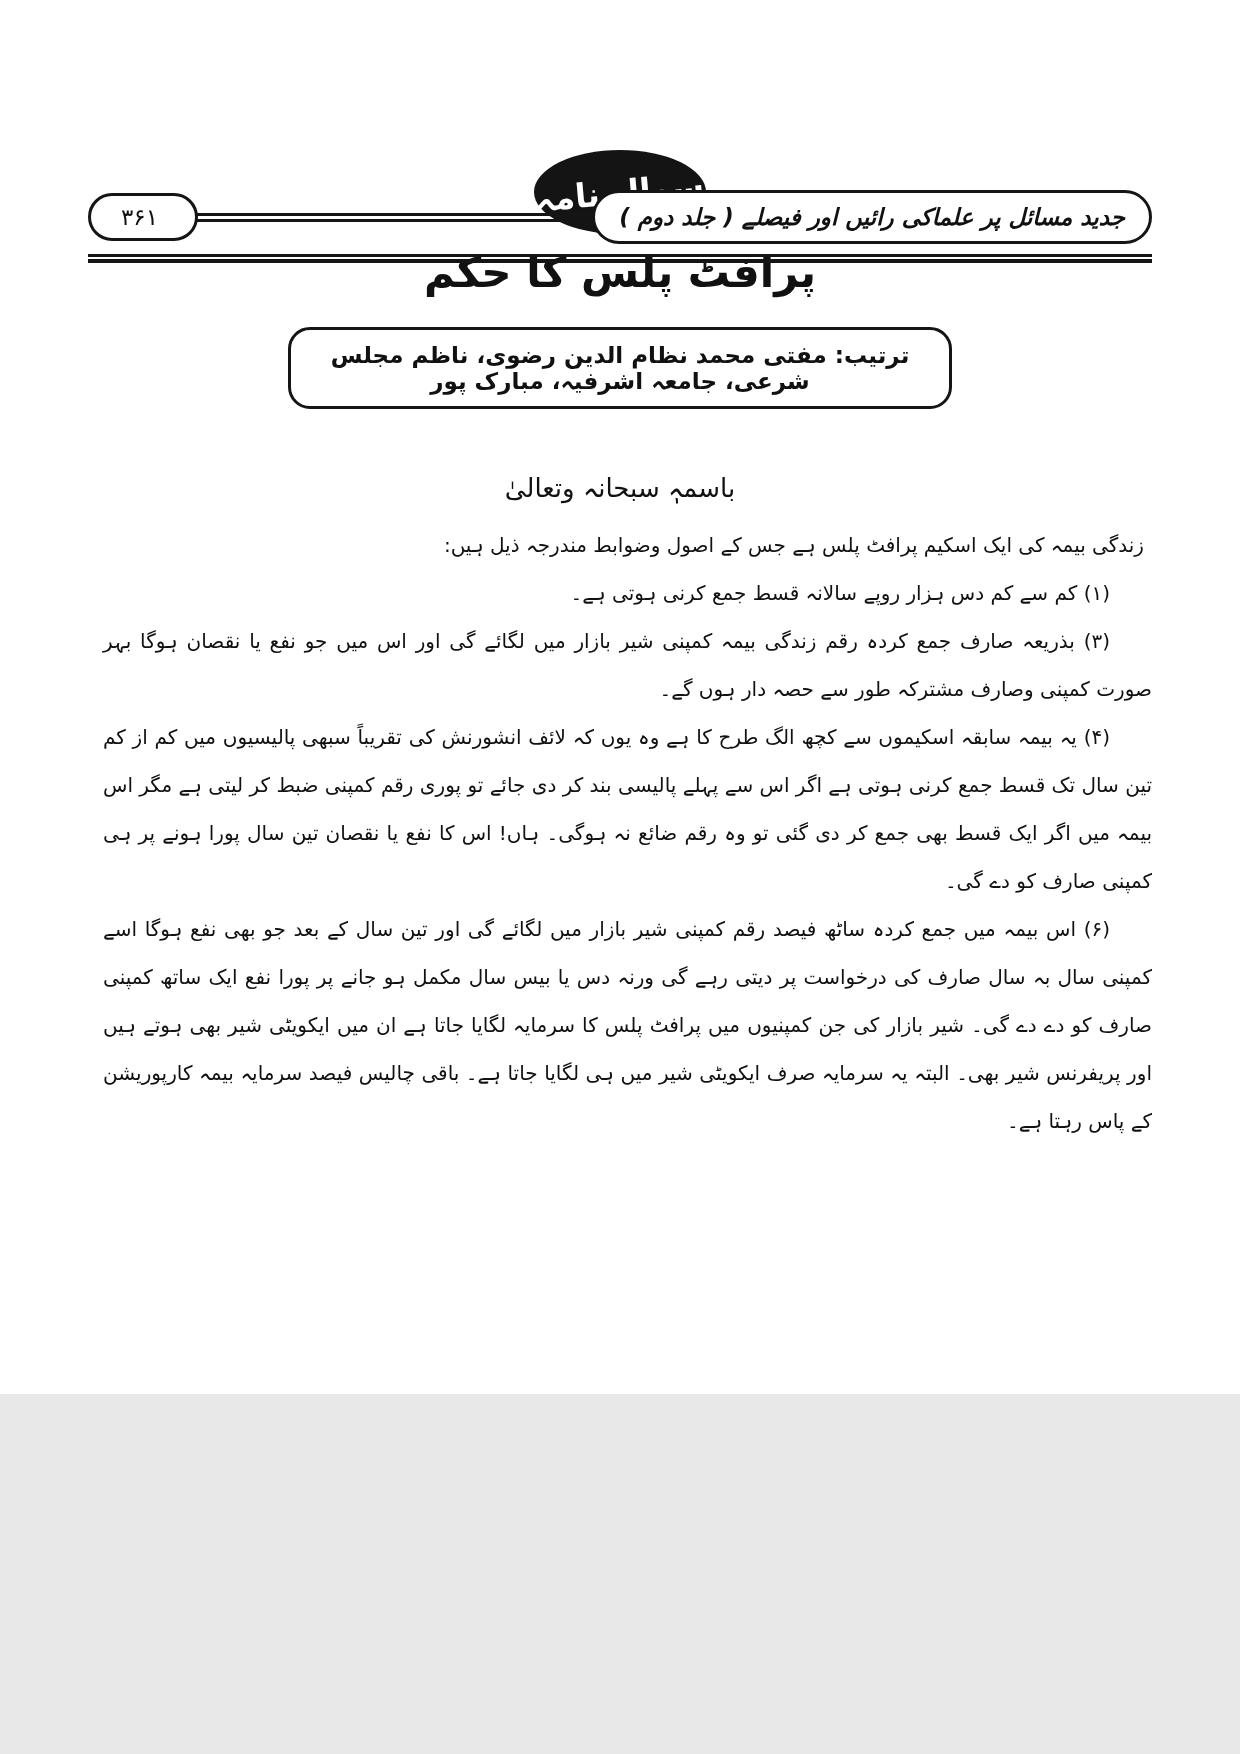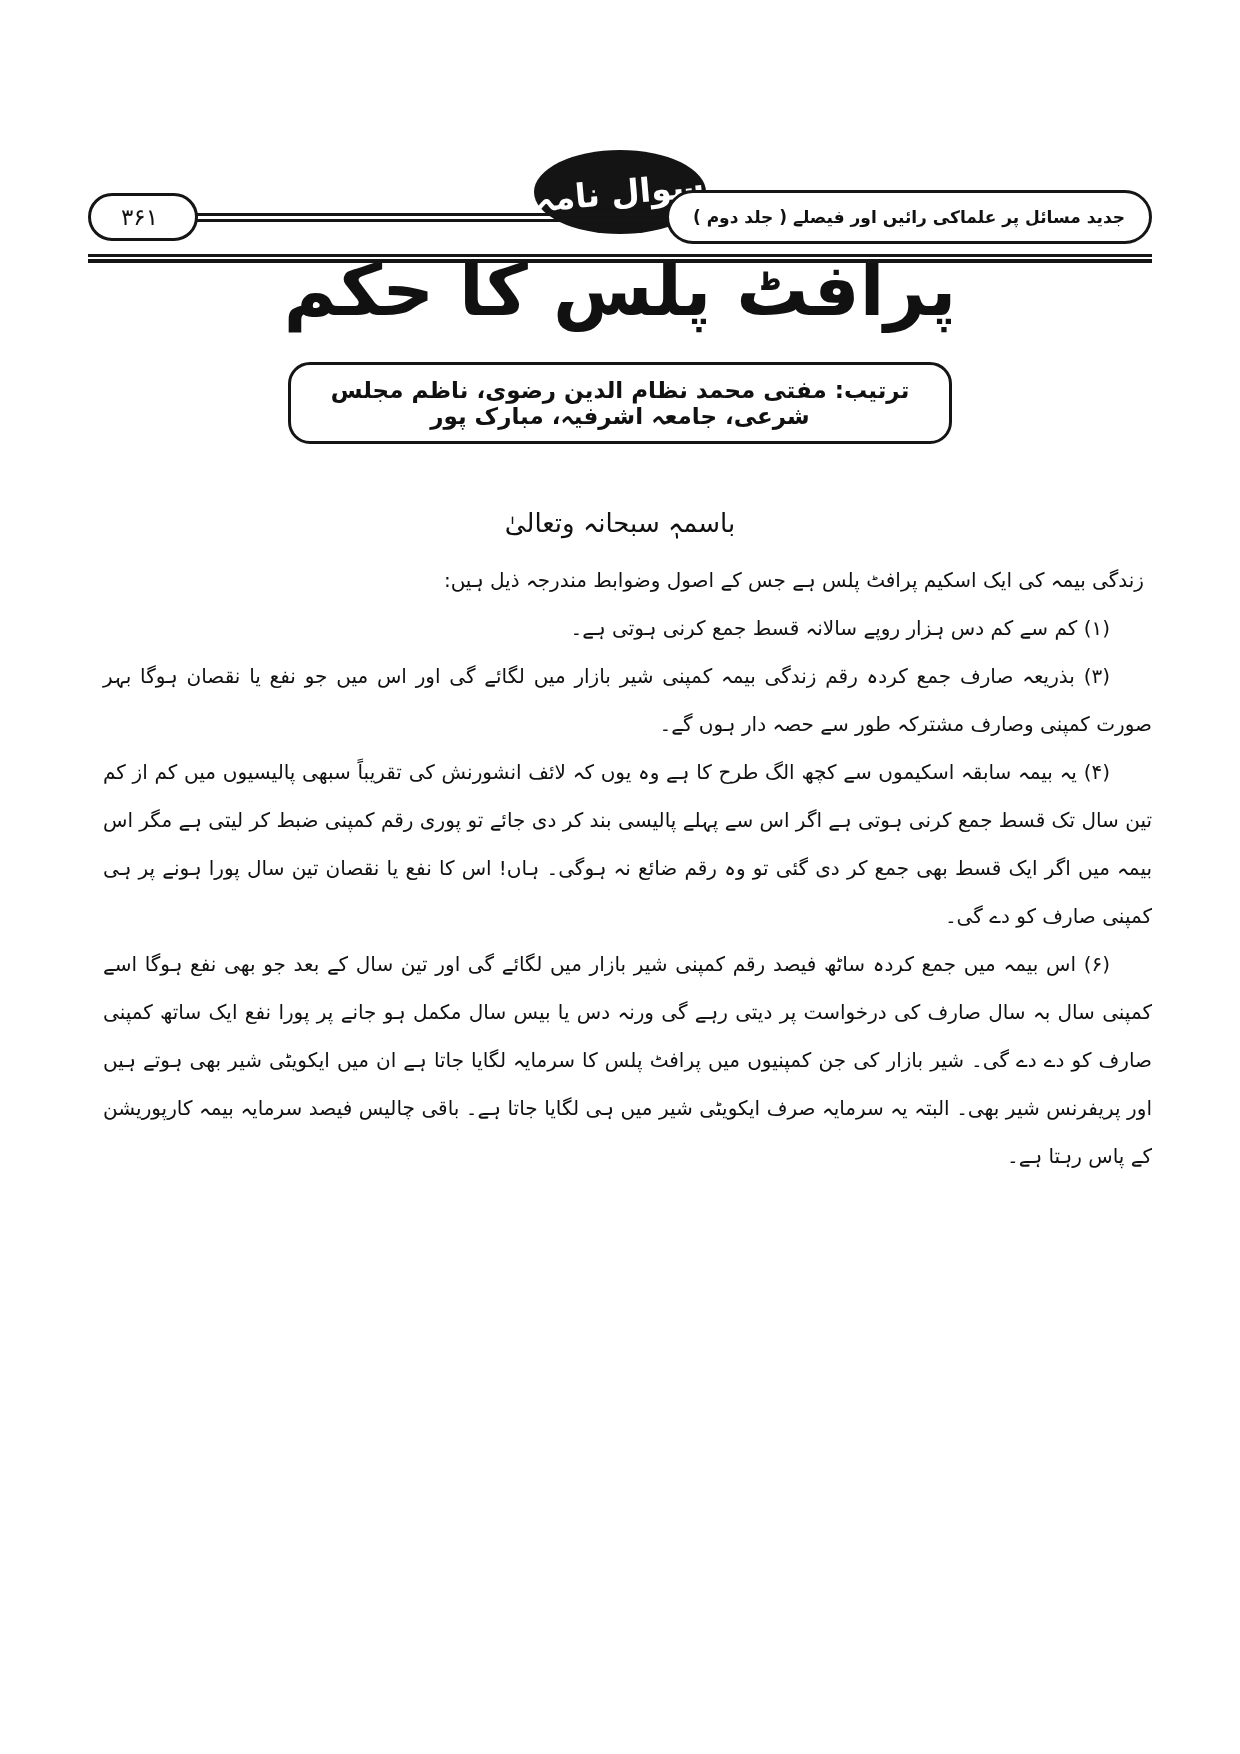--- a/index.html
+++ b/index.html
@@ -1,19 +1,19 @@
 <!DOCTYPE html>
 <html lang="ur"><head>
 <meta charset="utf-8">
 <style>
   html, body { margin: 0; padding: 0; background: #e8e8e8; }
   .page {
     position: relative;
     width: 1240px;
-    height: 1754px;
+    height: 1394px;
     margin: 0 auto;
     background: #ffffff;
     color: #111111;
     font-family: "DejaVu Sans", sans-serif;
     overflow: hidden;
   }
   
   .header {
     position: absolute;
     top: 190px;
@@ -37,25 +37,26 @@
   .pill-page-number {
     height: 48px;
     min-width: 110px;
     padding: 0 26px 0 30px;
     font-size: 23px;
     justify-content: flex-start;
   }
   .pill-book-title {
     height: 54px;
     padding: 0 24px;
-    font-size: 17px;
+    font-size: 23px;
     font-weight: bold;
     direction: rtl;
     justify-content: center;
     white-space: nowrap;
+    font-style: italic;
   }
   .header-connector {
     flex: 1;
     height: 9px;
     border-top: 3px solid #151515;
     border-bottom: 3px solid #151515;
     box-sizing: border-box;
     margin: 0 -4px;
     z-index: 1;
   }
@@ -83,21 +84,21 @@
     font-weight: bold;
     direction: rtl;
     transform: rotate(-5deg);
     white-space: nowrap;
   }
   
   .article-title {
     margin: 14px 0 0 0;
     text-align: center;
     direction: rtl;
-    font-size: 72px;
+    font-size: 42px;
     font-weight: bold;
     letter-spacing: 1px;
   }
   
   .compiler-box {
     width: 664px;
     margin: 30px auto 0 auto;
     border: 3px solid #151515;
     border-radius: 22px;
     box-sizing: border-box;

